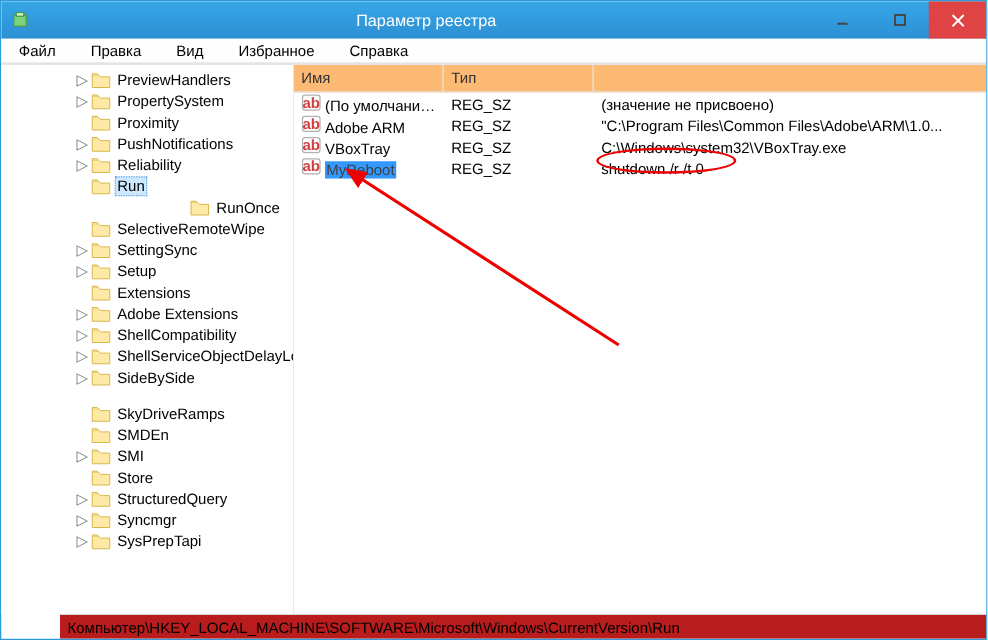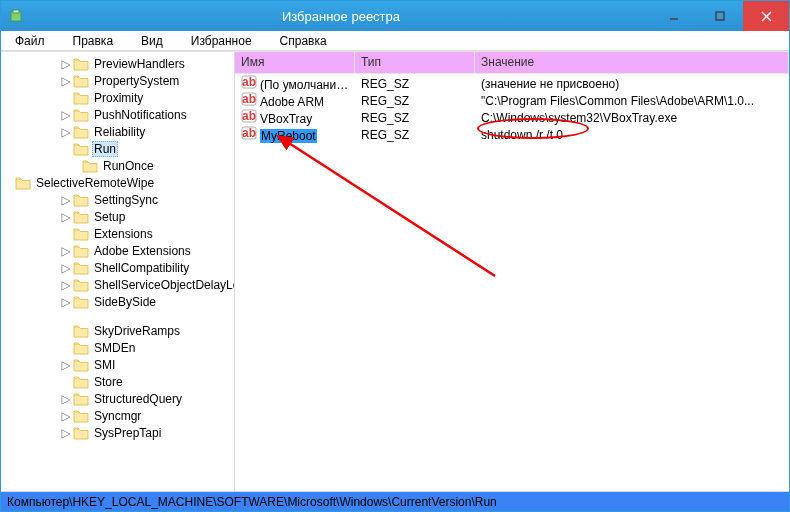--- a/index.html
+++ b/index.html
@@ -17,48 +17,48 @@
 .menubar .menu { padding: 2px 8px; cursor: default; }
 .content { flex: 1; display: flex; border-top: 1px solid #e5e5e5; min-height: 0; }
 .tree-pane { width: 234px; border-right: 1px solid #d9d9d9; overflow: hidden; position: relative; display: flex; flex-direction: column; }
 .tree { flex: 1; overflow-y: scroll; overflow-x: scroll; background: #fff; padding: 2px 0; }
 .tree-item { display: flex; align-items: center; white-space: nowrap; height: 17px; padding-right: 8px; cursor: default; }
 .tree-item .tw { width: 14px; text-align: center; color: #7a7a7a; flex-shrink: 0; }
 .tree-item .folder { width: 16px; height: 16px; flex-shrink: 0; margin-right: 3px; }
 .tree-item .label { padding: 0 2px; }
 .tree-item.selected .label { background: #cde8ff; border: 1px dotted #6aa9e8; padding: 0 1px; }
 .list-pane { flex: 1; display: flex; flex-direction: column; background: #fff; position: relative; overflow: hidden; }
-.list-header { display: flex; height: 22px; border-bottom: 1px solid #e5e5e5; background: #f0abfc; }
+.list-header { display: flex; height: 22px; border-bottom: 1px solid #e5e5e5; background: #fdba74; }
 .list-header .col { padding: 3px 6px; border-right: 1px solid #e5e5e5; color: #333; }
 .list-body { flex: 1; padding-top: 1px; position: relative; }
 .list-row { display: flex; align-items: center; height: 17px; }
 .list-row .cell { padding: 0 6px; white-space: nowrap; overflow: hidden; text-overflow: ellipsis; }
 .list-row .ico { display: inline-flex; align-items: center; justify-content: center; width: 16px; height: 14px; margin-right: 3px; }
-.list-row.selected .cell.name .txt { background: #3399ff; color: #000000; padding: 0 1px; }
+.list-row.selected .cell.name .txt { background: #3399ff; color: #404040; padding: 0 1px; }
 .col-name { width: 120px; }
 .col-type { width: 120px; }
 .col-value { flex: 1; }
-.statusbar { height: 20px; border-top: 1px solid #d9d9d9; display: flex; align-items: center; padding: 0 6px; background: #3b82f6; }
+.statusbar { height: 20px; border-top: 1px solid #d9d9d9; display: flex; align-items: center; padding: 0 6px; background: #b91c1c; margin-left: 47px; }
 .annotation-text { position: absolute; color: #e00; font-weight: bold; font-size: 13px; pointer-events: none; }
 .annotation-ellipse { position: absolute; border: 2.5px solid #e00; border-radius: 50%; pointer-events: none; }
 svg.arrow { position: absolute; pointer-events: none; }
 .scroll-shim { height: 1px; width: 300px; }
 </style>
 </head>
 <body>
 
 <div class="window">
   <div class="titlebar">
     <span class="icon">
       <svg width="16" height="16">
           <rect x="3" y="4" width="10" height="9" fill="#7bd27b" stroke="#4a9a4a"></rect>
           <rect x="5" y="2" width="6" height="3" fill="#d0f0d0" stroke="#4a9a4a"></rect>
         </svg>
     </span>
-    <span class="title">Избранное реестра</span>
+    <span class="title">Параметр реестра</span>
     <div class="controls">
       <div class="btn">
           <svg width="10" height="10">
             <line x1="1" y1="8" x2="9" y2="8" stroke-width="1.5"></line>
           </svg>
         </div>
       <div class="btn">
           <svg width="10" height="10">
             <rect x="1" y="1" width="8" height="8" fill="none" stroke-width="1.5"></rect>
           </svg>
@@ -125,29 +125,29 @@
             <span class="label">Reliability</span>
           </div>
           <div class="tree-item selected" style="padding-left: 58px; text-align: right;">
             <span class="tw"></span>
             <span class="folder"><svg width="16" height="16">
                 <path d="M1 4 L6 4 L7.5 5.5 L15 5.5 L15 14 L1 14 Z" fill="#ffe9a6" stroke="#d8b74a" stroke-width="0.8"></path>
                 <path d="M1 4 L1 3 L5 3 L6 4" fill="#ffe9a6" stroke="#d8b74a" stroke-width="0.8"></path>
               </svg></span>
             <span class="label">Run</span>
           </div>
-          <div class="tree-item" style="padding-left: 67px;">
+          <div class="tree-item" style="padding-left: 67px; justify-content: flex-end;">
             <span class="tw"></span>
             <span class="folder"><svg width="16" height="16">
                 <path d="M1 4 L6 4 L7.5 5.5 L15 5.5 L15 14 L1 14 Z" fill="#ffe9a6" stroke="#d8b74a" stroke-width="0.8"></path>
                 <path d="M1 4 L1 3 L5 3 L6 4" fill="#ffe9a6" stroke="#d8b74a" stroke-width="0.8"></path>
               </svg></span>
             <span class="label">RunOnce</span>
           </div>
-          <div class="tree-item" style="">
+          <div class="tree-item" style="padding-left: 58px;">
             <span class="tw"></span>
             <span class="folder"><svg width="16" height="16">
                 <path d="M1 4 L6 4 L7.5 5.5 L15 5.5 L15 14 L1 14 Z" fill="#ffe9a6" stroke="#d8b74a" stroke-width="0.8"></path>
                 <path d="M1 4 L1 3 L5 3 L6 4" fill="#ffe9a6" stroke="#d8b74a" stroke-width="0.8"></path>
               </svg></span>
             <span class="label">SelectiveRemoteWipe</span>
           </div>
           <div class="tree-item" style="padding-left: 58px;">
             <span class="tw">▷</span>
             <span class="folder"><svg width="16" height="16">
@@ -260,21 +260,20 @@
               </svg></span>
             <span class="label">SysPrepTapi</span>
           </div>
         </div>
     </div>
 
     <div class="list-pane">
       <div class="list-header">
         <div class="col col-name">Имя</div>
         <div class="col col-type">Тип</div>
-        <div class="col col-value">Значение</div>
       </div>
       <div class="list-body" id="list">
 
         <div class="list-row">
             <div class="cell name col-name"><span class="ico">
                 <svg width="16" height="14">
                   <rect x="1" y="1" width="14" height="12" rx="2" fill="#fff" stroke="#b0b0b0"></rect>
                   <text x="8" y="11" text-anchor="middle" font-size="9" font-family="Arial" font-weight="bold" fill="#d04040">ab</text>
                 </svg>
               </span><span class="txt">(По умолчанию)</span></div>

